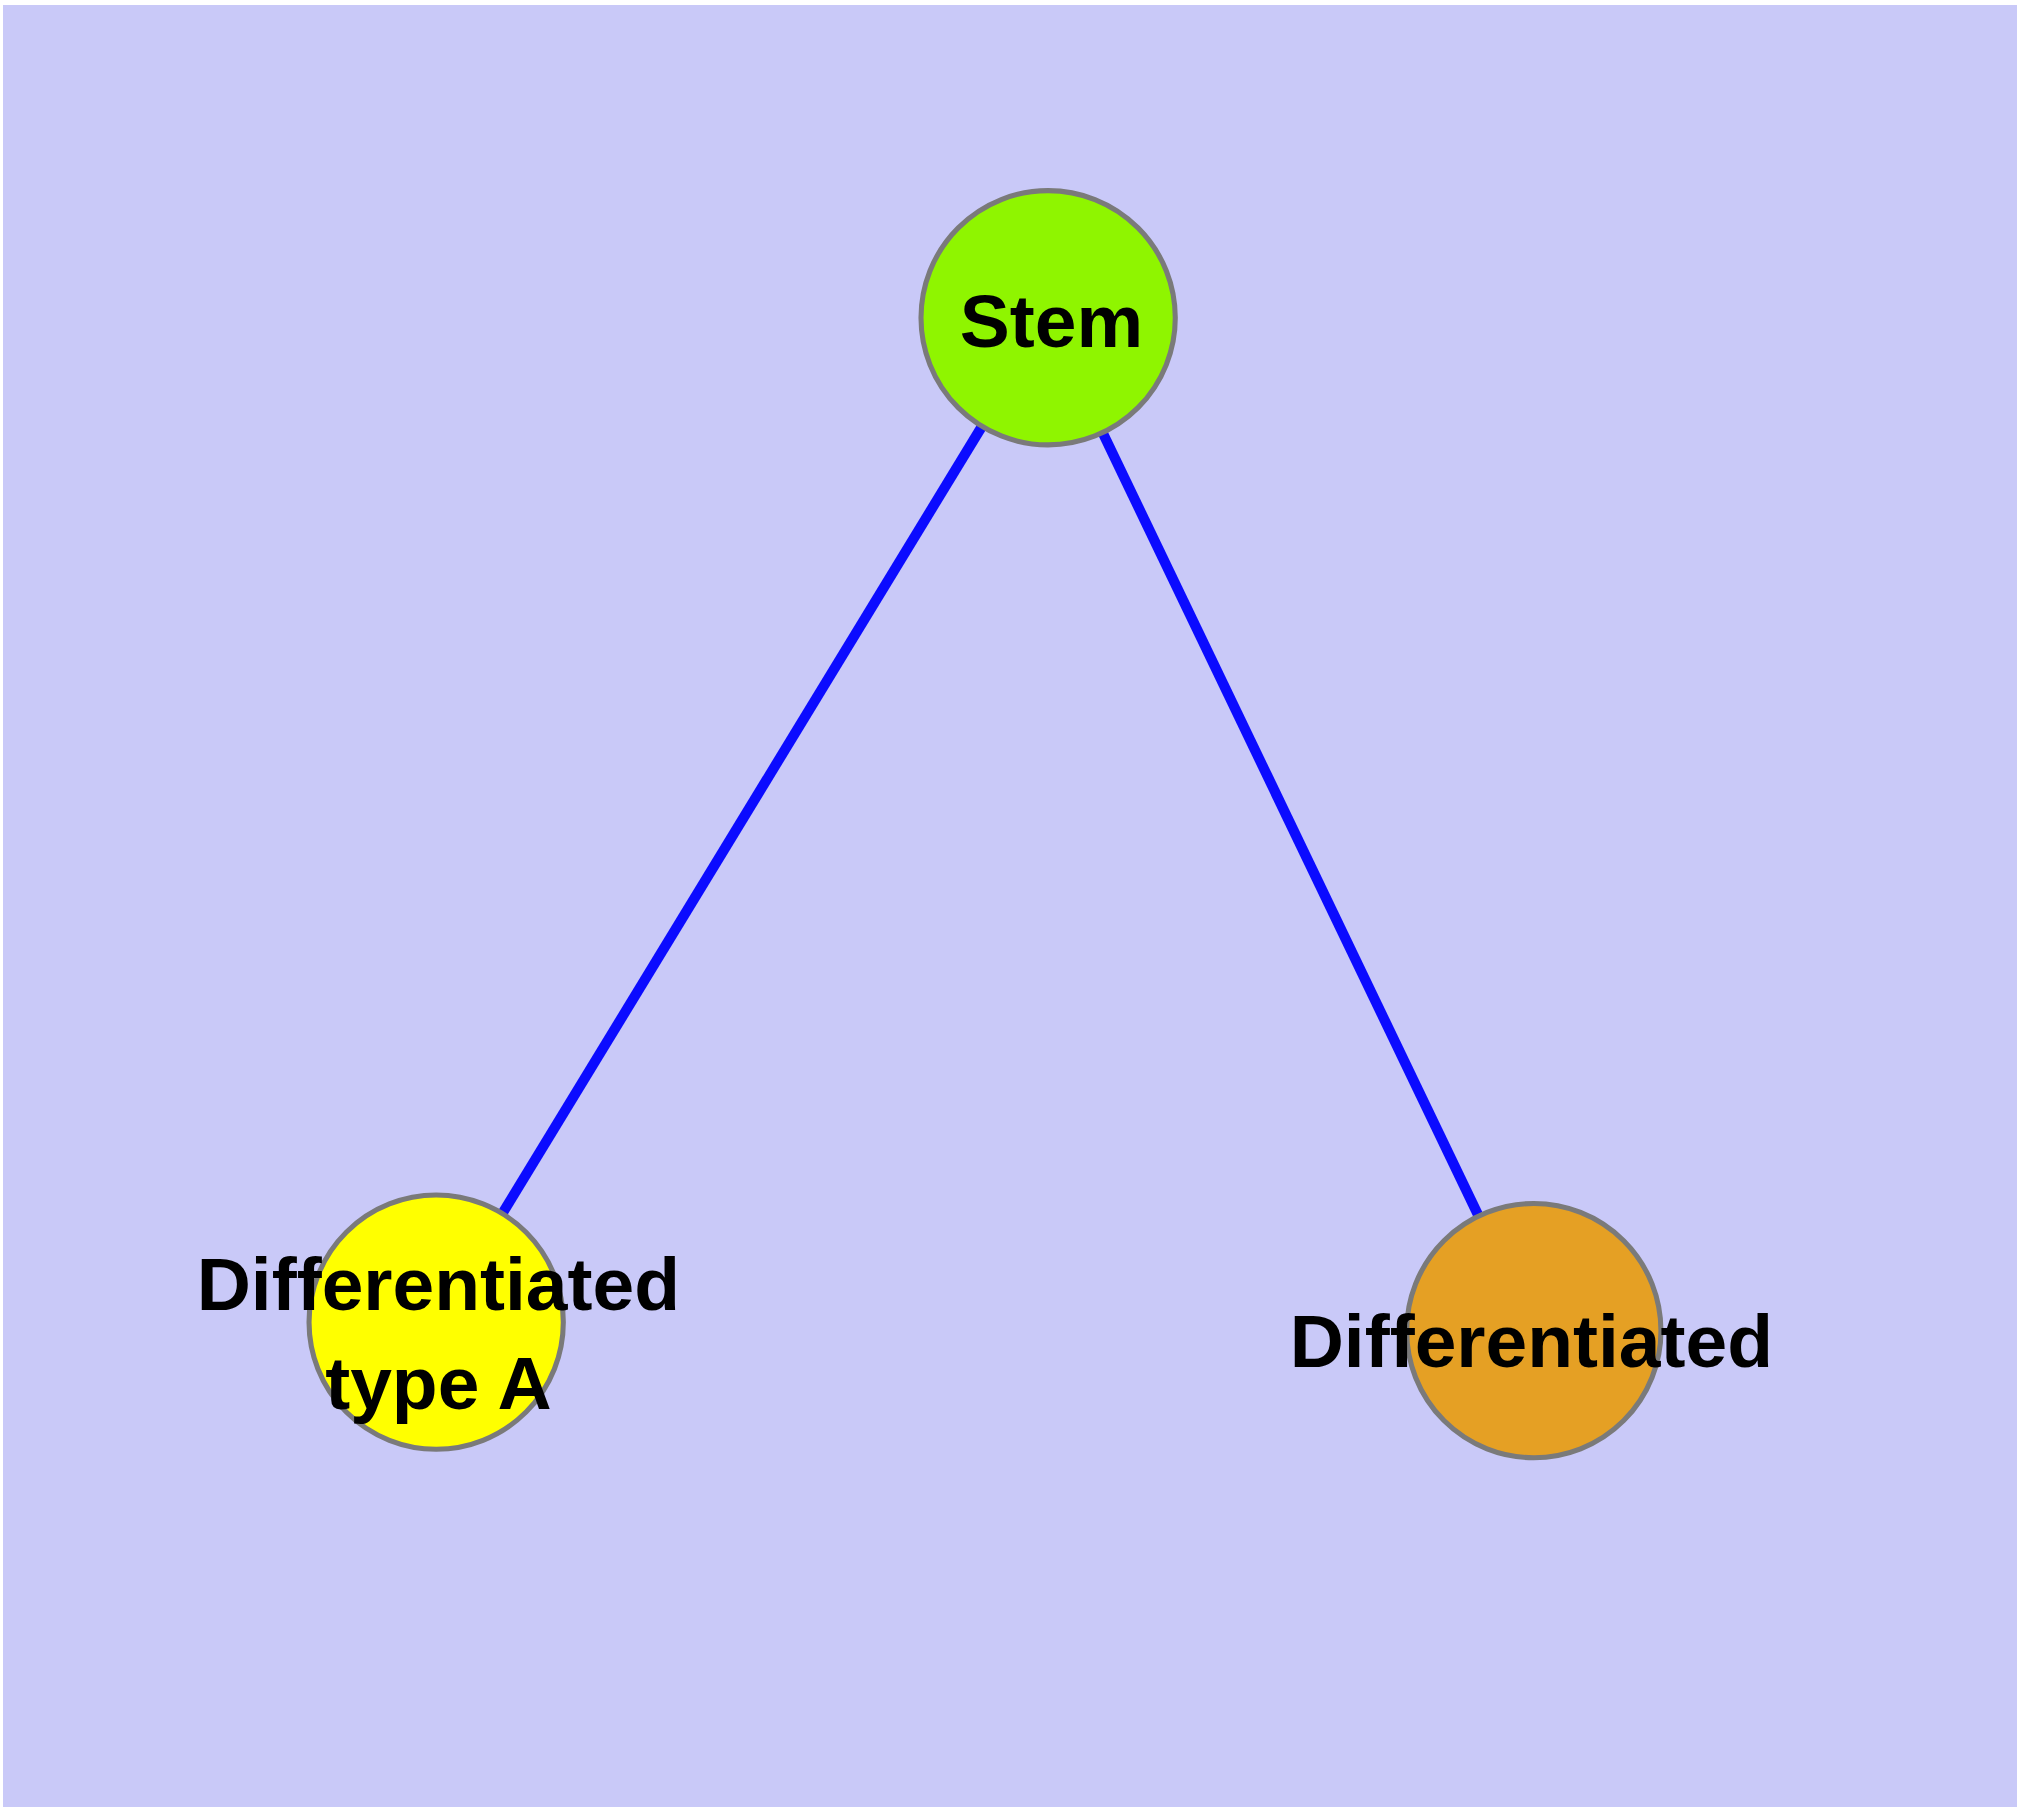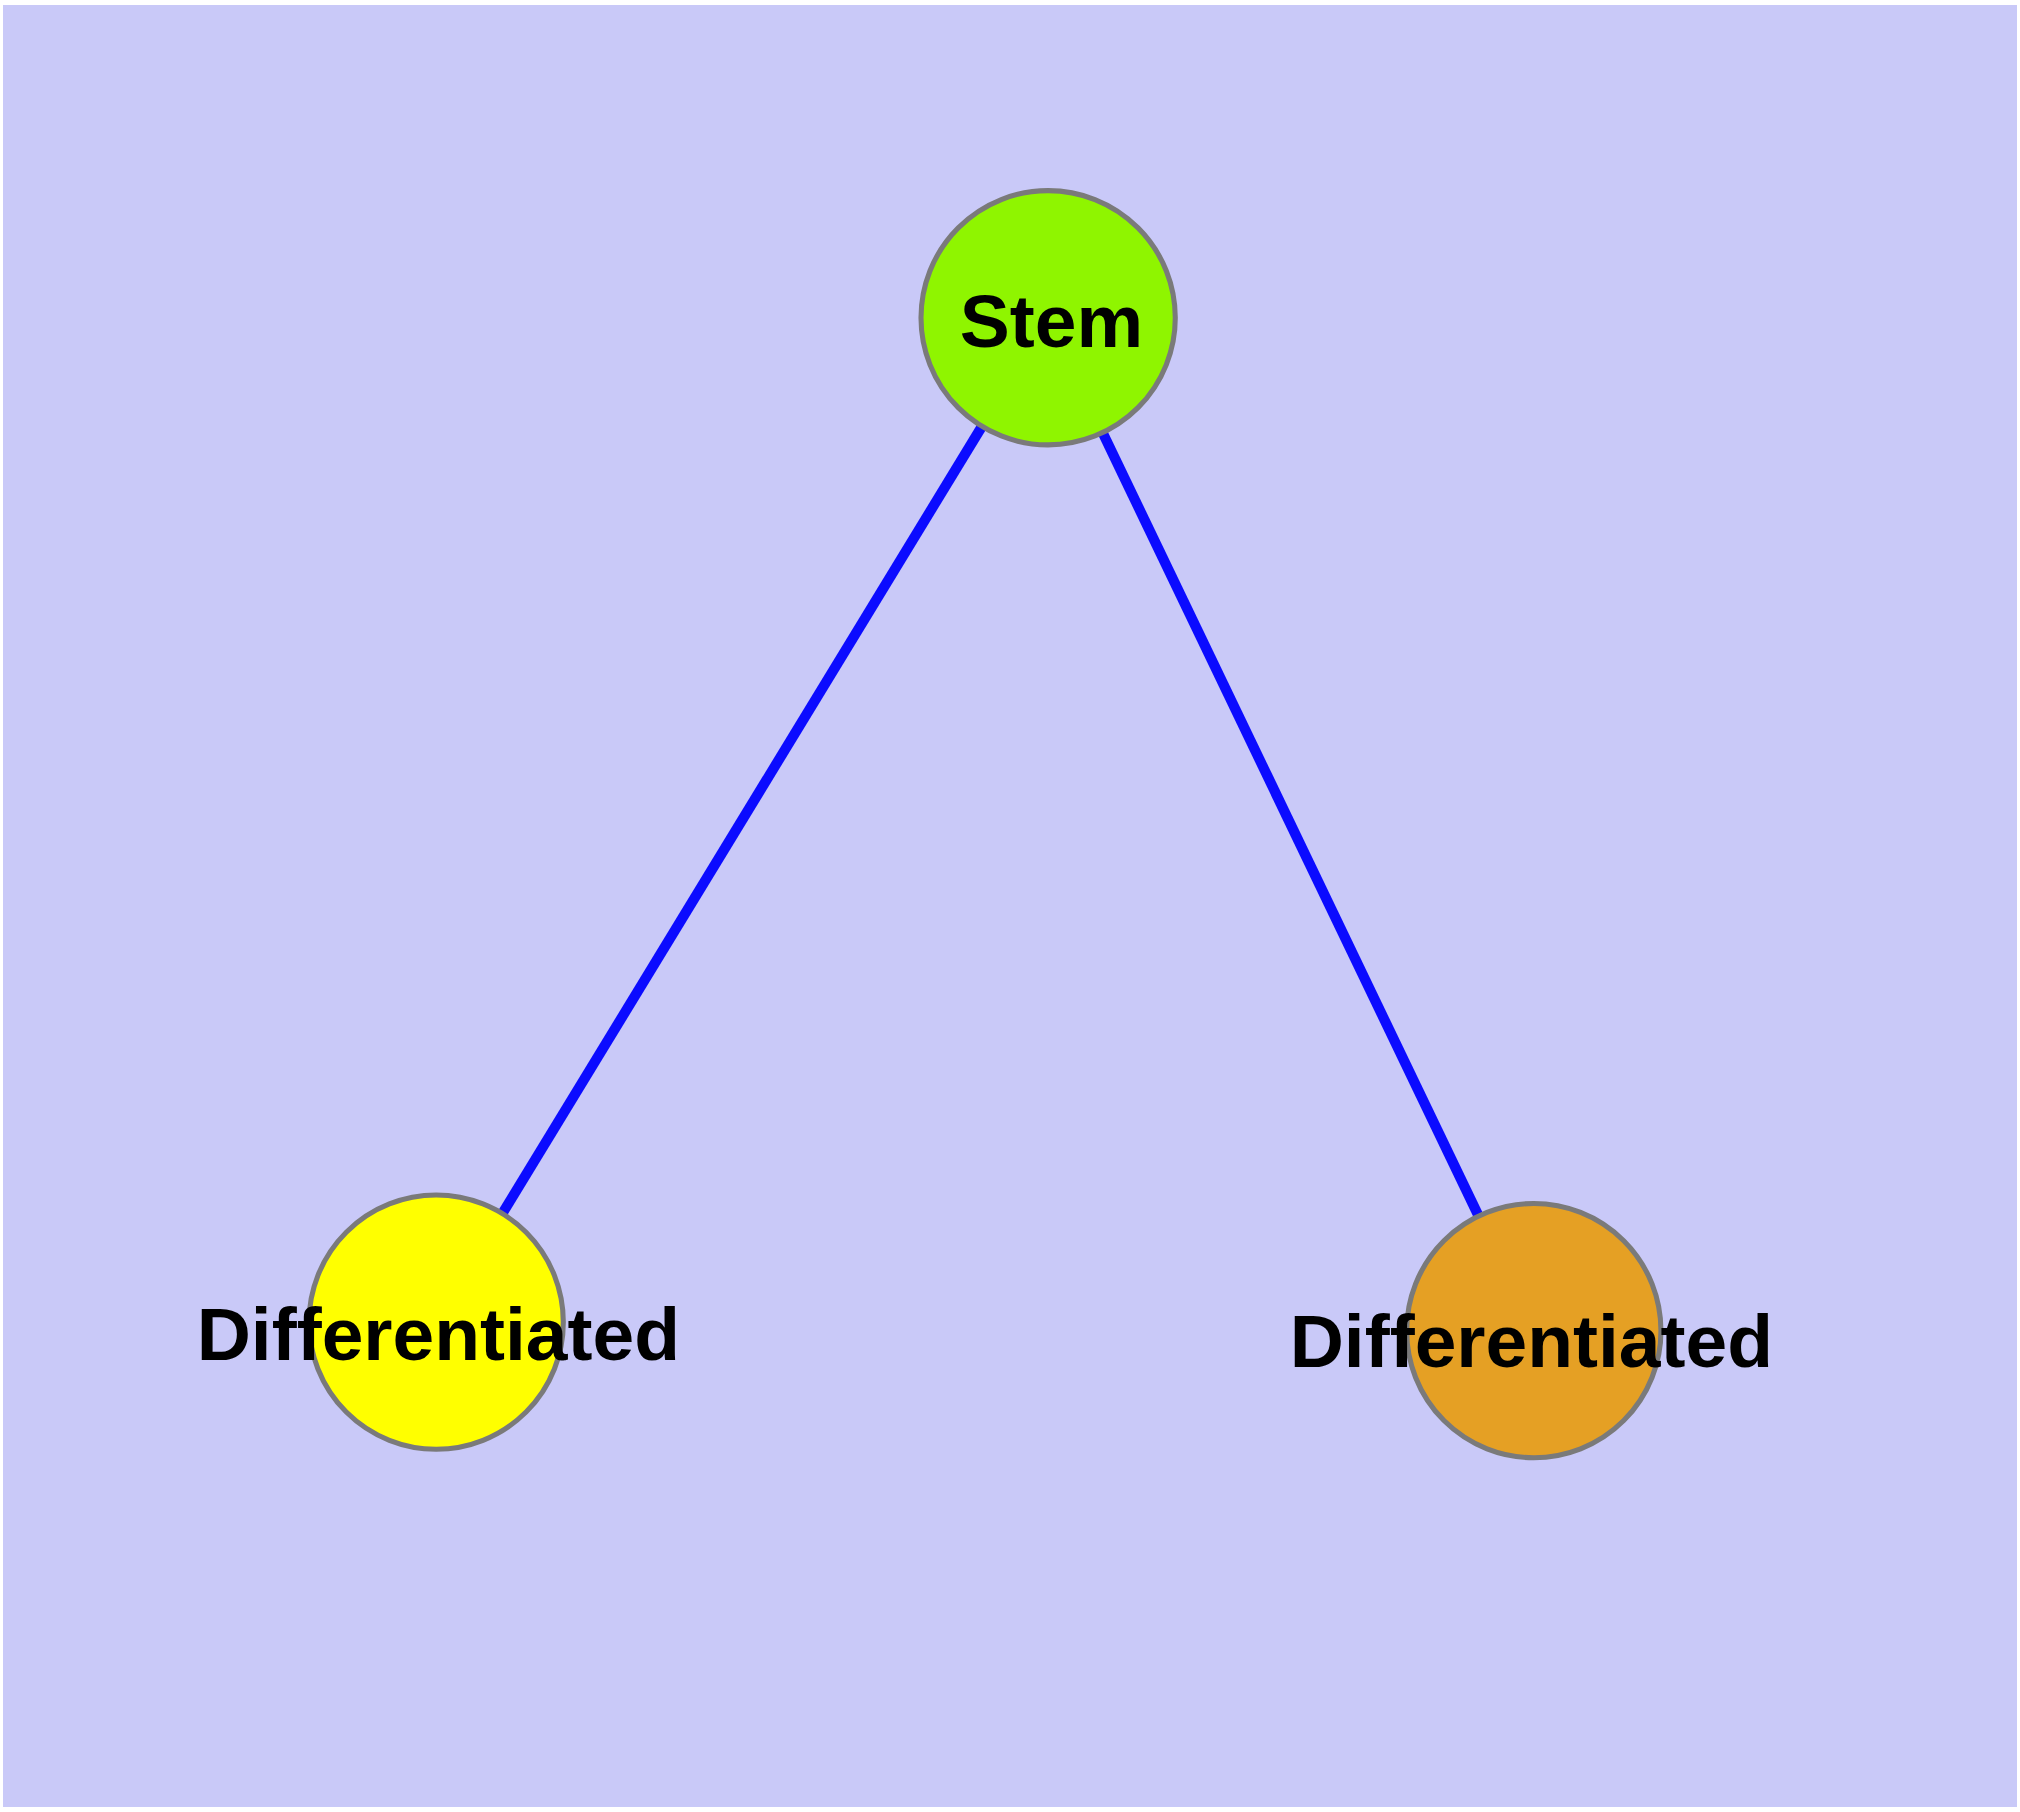--- a/index.html
+++ b/index.html
@@ -64,20 +64,21 @@
 
       <circle cx="1233" cy="369" r="150" stroke-width="6" fill="#8ff500" stroke="#7a7a7a"></circle>
       <circle cx="511" cy="1554" r="150" stroke-width="6" fill="#ffff00" stroke="#7a7a7a"></circle>
       <circle cx="1806" cy="1564" r="150" stroke-width="6" fill="#e5a024" stroke="#7a7a7a"></circle>
     </svg>
 
     <div class="node-label label-stem">Stem</div>
 
     <div class="node-label label-type-a">
       <div>Differentiated</div>
+      <div>type A</div>
     </div>
 
     <div class="node-label label-type-b">
       <div>Differentiated</div>
     </div>
 
   </div>
 </div>
 
 

